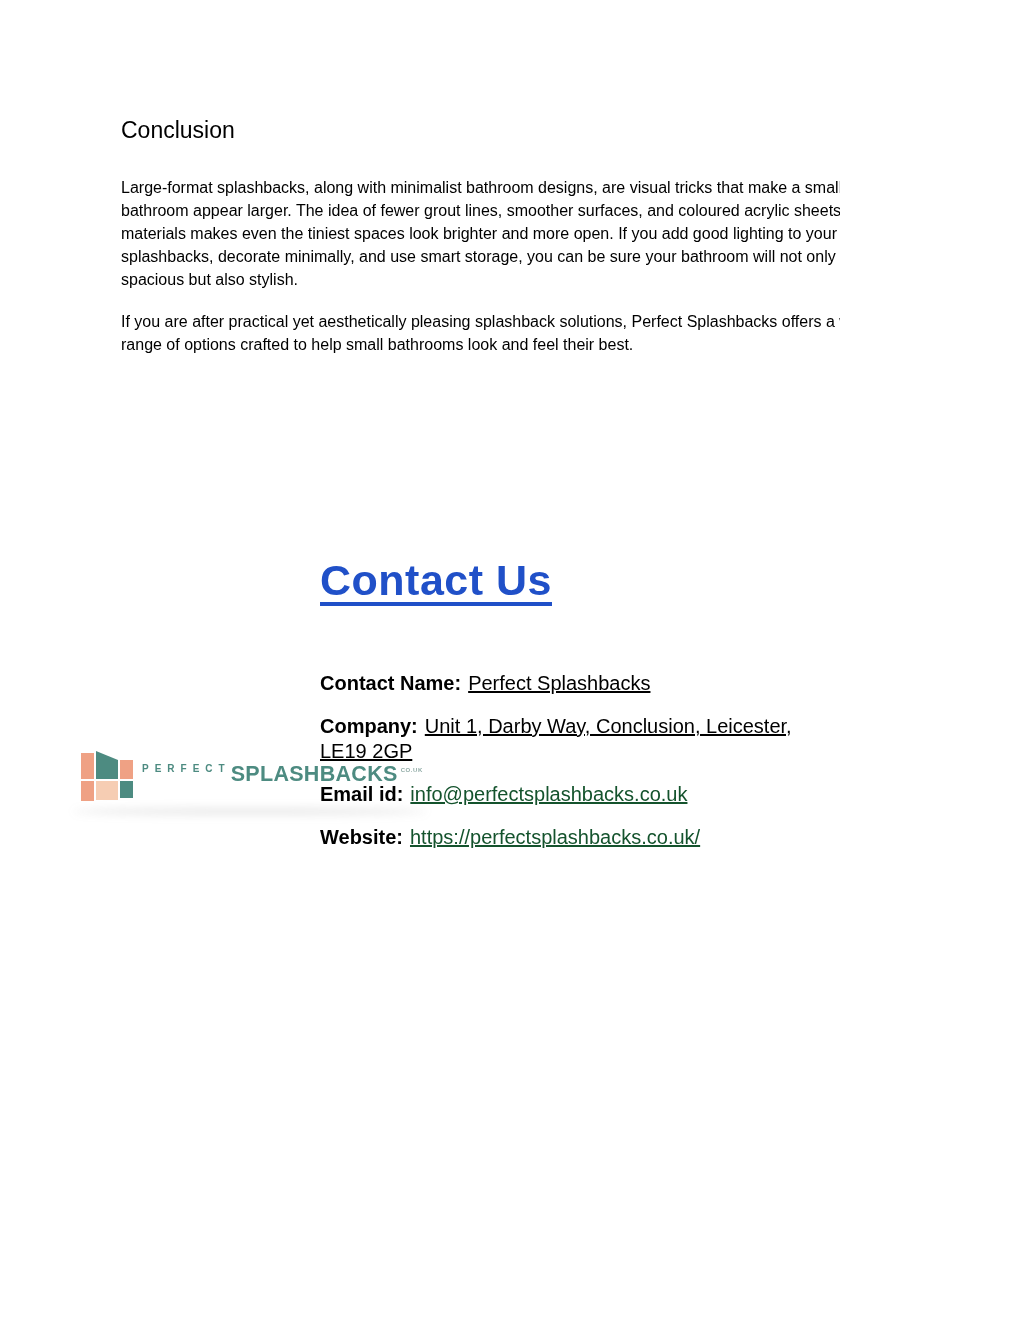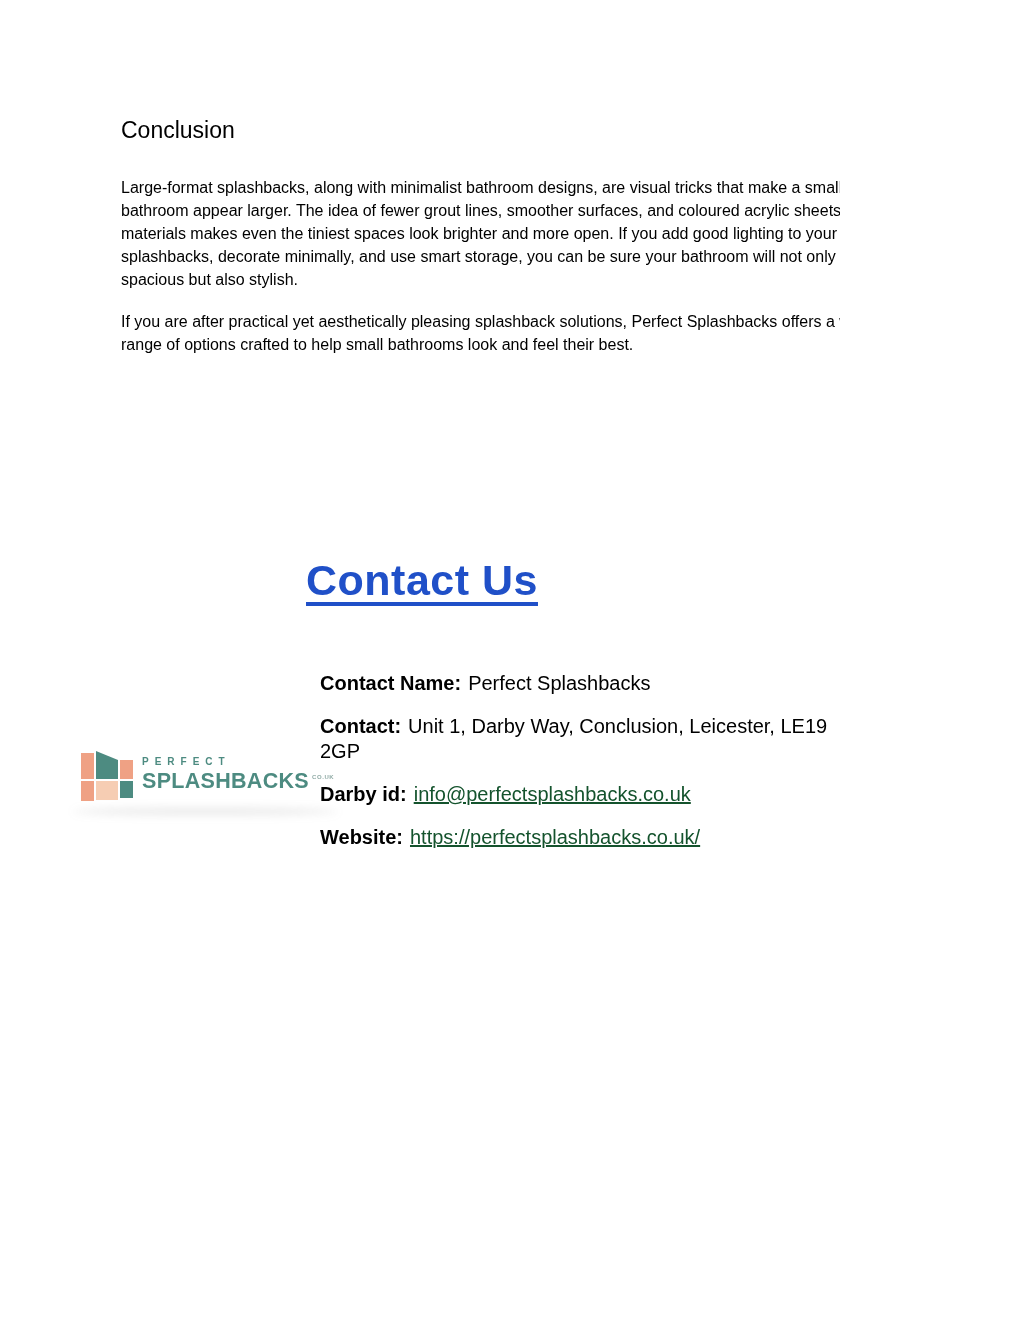--- a/index.html
+++ b/index.html
@@ -31,21 +31,21 @@
     width: 790px;
     font-size: 16px;
     line-height: 23px;
   }
   .body-copy p { margin: 0 0 19px 0; }
   .body-copy p:last-child { margin-bottom: 4px; }
 
   
   .contact-title {
     position: absolute;
-    left: 2px;
+    left: 16px;
     top: 556px;
     width: 100%;
     text-align: center;
     margin: 0;
     font-size: 43px;
     font-weight: 700;
     letter-spacing: 0.5px;
   }
   .contact-title a {
     color: #2050c8;
@@ -58,21 +58,21 @@
   
   .contact-block {
     position: absolute;
     left: 320px;
     top: 671px;
     font-size: 20px;
   }
   .c-row { margin: 0 0 18px 0; line-height: 25px; }
   .c-row:last-child { margin-bottom: 0; }
   .c-label { font-weight: 700; margin-right: 7px; }
-  .c-value { font-weight: 400; }
+  .c-value { font-weight: 400; text-decoration: underline; }
   .c-link {
     color: #14532d;
     font-weight: 400;
     text-decoration: underline;
     text-decoration-thickness: 2px;
     cursor: pointer;
   }
 
   
   .logo {
@@ -88,21 +88,21 @@
     position: absolute;
     left: -8px;
     right: -4px;
     bottom: -12px;
     height: 7px;
     background: rgba(110, 110, 110, 0.16);
     filter: blur(4px);
     border-radius: 50%;
   }
   .logo-mark { display: block; }
-  .logo-text { display: flex; flex-direction: column; }
+  .logo-text { display: flex; flex-direction: row; }
   .logo-word1 {
     font-size: 10px;
     font-weight: 600;
     letter-spacing: 6px;
     color: #4d8b81;
     line-height: 14px;
   }
   .logo-word2 {
     font-size: 21.5px;
     font-weight: 700;
@@ -130,22 +130,22 @@
 
   <div class="body-copy">
     <p>Large-format splashbacks, along with minimalist bathroom designs, are visual tricks that make a small bathroom appear larger. The idea of fewer grout lines, smoother surfaces, and coloured acrylic sheets as materials makes even the tiniest spaces look brighter and more open. If you add good lighting to your splashbacks, decorate minimally, and use smart storage, you can be sure your bathroom will not only look spacious but also stylish.</p>
     <p>If you are after practical yet aesthetically pleasing splashback solutions, Perfect Splashbacks offers a wide range of options crafted to help small bathrooms look and feel their best.</p>
   </div>
 
   <h1 class="contact-title"><a>Contact Us</a></h1>
 
   <div class="contact-block">
     <p class="c-row"><span class="c-label">Contact Name:</span><span class="c-value">Perfect Splashbacks</span></p>
-    <p class="c-row"><span class="c-label">Contact:</span><span class="c-value">Unit 1, Darby Way, Conclusion, Leicester, LE19 2GP</span></p>
-    <p class="c-row"><span class="c-label">Darby id:</span><a class="c-link">info@perfectsplashbacks.co.uk</a></p>
+    <p class="c-row"><span class="c-label">Company:</span><span class="c-value">Unit 1, Darby Way, Conclusion, Leicester, LE19 2GP</span></p>
+    <p class="c-row"><span class="c-label">Email id:</span><a class="c-link">info@perfectsplashbacks.co.uk</a></p>
     <p class="c-row"><span class="c-label">Website:</span><a class="c-link">https://perfectsplashbacks.co.uk/</a></p>
   </div>
 
   <div class="logo">
     <svg class="logo-mark" width="52" height="54" viewBox="0 0 52 54" xmlns="http://www.w3.org/2000/svg">
       <rect x="0" y="4" width="13" height="26" fill="#efa184"></rect>
       <polygon points="15,2 37,11 37,30 15,30" fill="#4d8b81"></polygon>
       <rect x="39" y="11" width="13" height="19" fill="#efa184"></rect>
       <rect x="0" y="32" width="13" height="20" fill="#efa184"></rect>
       <rect x="15" y="32" width="22" height="19" fill="#f6cdb3"></rect>

